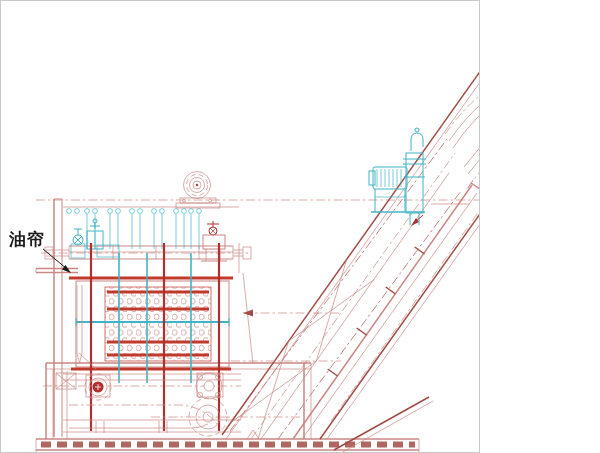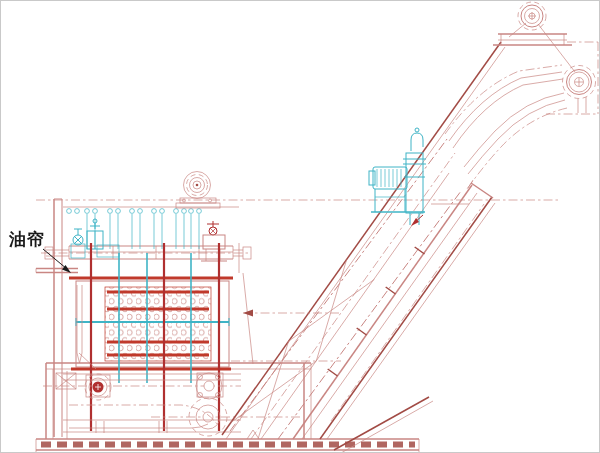--- a/index.html
+++ b/index.html
@@ -1,16 +1,16 @@
 <!DOCTYPE html>
 <html style="--c-background: #ffffff; --c-border: #c9c9c9; --c-line: #c98683; --c-line_dark: #a24b45; --c-accent: #c0392b; --c-accent_dark: #b03030; --c-cyan: #3fb4c6; --c-text: #1a1a1a;"><head>
 <meta charset="utf-8">
 <style>
   html,body{margin:0;padding:0;background:#fff;}
-  #stage{position:relative;width:600px;height:453px;background:var(--c-background,#fff);
+  #stage{position:relative;width:480px;height:453px;background:var(--c-background,#fff);
          border:1px solid var(--c-border,#ccc);box-sizing:border-box;overflow:hidden;
          font-family:"DejaVu Sans",sans-serif;}
   svg{display:block}
   
   .ln{stroke:var(--c-line);fill:none;stroke-width:1;stroke-linecap:butt}
   .lt{stroke-width:.7}
   .md{stroke-width:1.5}
   .dk{stroke:var(--c-line_dark)}
   .ac{stroke:var(--c-accent)}
   .ad{stroke:var(--c-accent_dark)}

